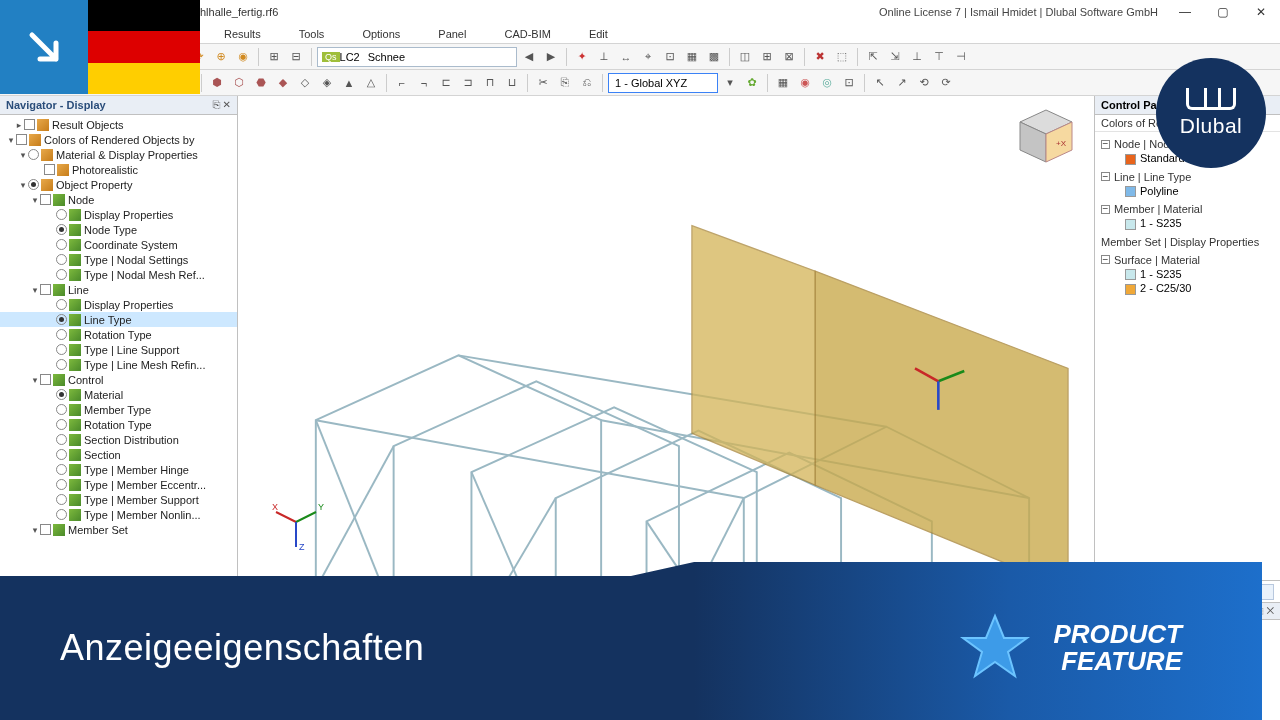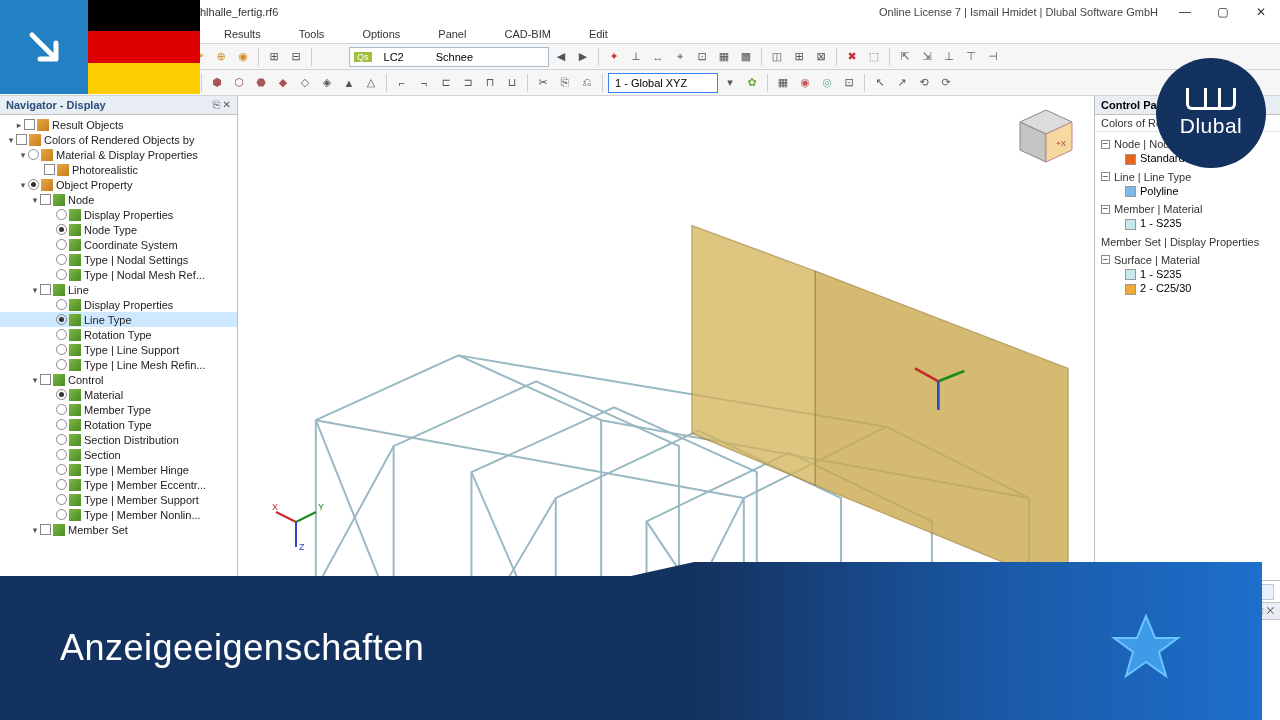--- a/index.html
+++ b/index.html
@@ -7,21 +7,21 @@
 .titlebar { height:24px; background:#fff; display:flex; align-items:center; font-size:11px; color:#333; }
 .titlebar .file { padding-left:200px; }
 .titlebar .license { margin-left:auto; padding-right:8px; color:#444; }
 .winbtns { display:flex; gap:0; }
 .winbtn { width:38px; height:24px; display:flex; align-items:center; justify-content:center; font-size:12px; }
 .menubar { height:20px; display:flex; align-items:center; font-size:11px; padding-left:200px; gap:14px; color:#333; border-bottom:1px solid #d4d4d4; }
 .menubar span { cursor:default;padding-left:24px; }
 .toolbar { height:26px; background:#f6f6f6; border-bottom:1px solid #d4d4d4; display:flex; align-items:center; padding:0 4px; gap:2px; }
 .tbtn { width:20px; height:20px; display:inline-flex; align-items:center; justify-content:center; font-size:11px; color:#555; border:1px solid transparent; }
 .tsep { width:1px; height:18px; background:#ccc; margin:0 3px; }
-.lcbox { height:20px; border:1px solid #abc; background:#fff; font-size:11px; padding:0 4px; display:flex; align-items:center; gap:12px;margin-left:32px; }
+.lcbox { height:20px; border:1px solid #abc; background:#fff; font-size:11px; padding:0 4px; display:flex; align-items:center; gap:0; }
 .lcbox .qs { background:#9fbe3a; color:#fff; padding:0 3px; font-size:9px; }
 .coordbox { height:20px; border:1px solid #3b82f6; background:#fff; font-size:11px; padding:0 6px; min-width:110px; display:flex; align-items:center; }
 .main { display:flex; height:506px; }
 .nav { width:238px; background:#fff; border-right:1px solid #c0c0c0; display:flex; flex-direction:column; font-size:11px; overflow:hidden; }
 .nav-hdr { background:#e9eef5; border-bottom:1px solid #c0c0c0; padding:3px 6px; display:flex; align-items:center; justify-content:space-between; }
 .nav-hdr .ctrls { display:flex; gap:2px; font-size:10px; color:#555; }
 .tree { flex:1; overflow:hidden; padding:2px 0; }
 .trow { display:flex; align-items:center; height:15px; white-space:nowrap; }
 .tind { display:inline-block; }
 .twist { width:10px; text-align:center; color:#555; font-size:9px; cursor:default; }
@@ -550,14 +550,18 @@
 </div>
 
 <div class="overlay-banner">
   <div class="ob-title">Anzeigeeigenschaften</div>
   <div class="ob-right">
     <div class="star">
       <svg viewBox="0 0 72 72">
           <polygon points="36,4 45,26 68,26 49,40 56,64 36,50 16,64 23,40 4,26 27,26" fill="#3d9be8" stroke="#6cc4ff" stroke-width="2"></polygon>
         </svg>
     </div>
+    <div class="pf">
+      <div>PRODUCT</div>
+        <div>FEATURE</div>
+    </div>
   </div>
 </div>
 
 </body></html>

